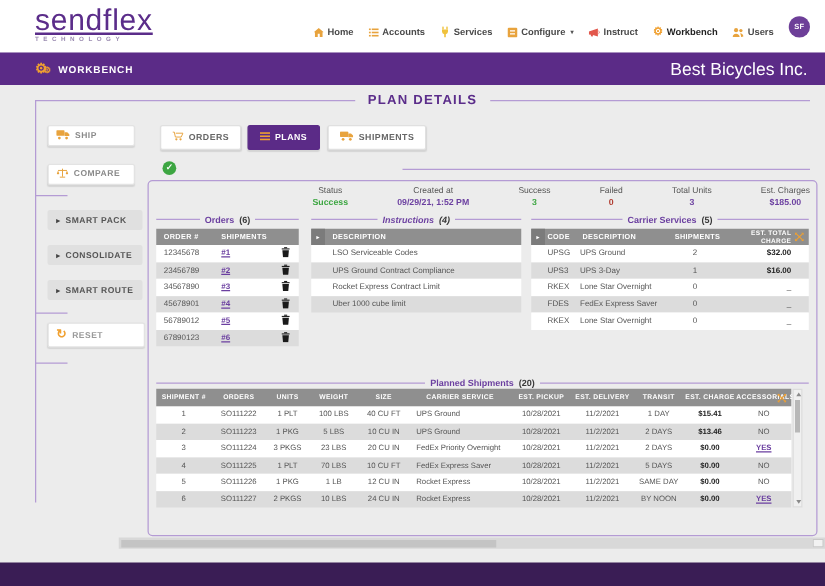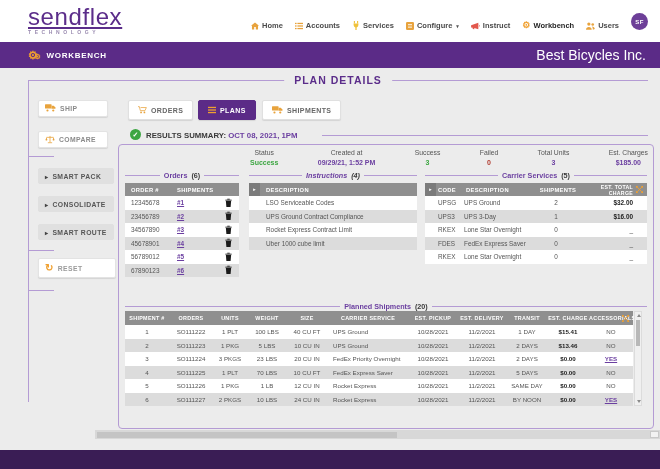--- a/index.html
+++ b/index.html
@@ -301,24 +301,20 @@
             <rect width="12" height="8" rx="1"></rect>
             <path d="M12 3h4l3 3v2.5h-7z"></path>
             <circle cx="4.5" cy="11.5" r="2"></circle>
             <circle cx="15" cy="11.5" r="2"></circle>
           </g>
         </svg></span>
     <span>SHIPMENTS</span>
   </div>
 
   <div class="check">✓</div>
-  <div class="rs-text">
-    <span>RESULTS SUMMARY:</span>
-    <span class="rs-date">OCT 08, 2021, 1PM</span>
-  </div>
   <div class="rs-line"></div>
 
   <div class="panel"></div>
 
 
   <div class="stats">
     <div class="stat">
       <div class="stat-label">Status</div>
       <div class="stat-value" style="color: rgb(61, 166, 66);">Success</div>
     </div>

